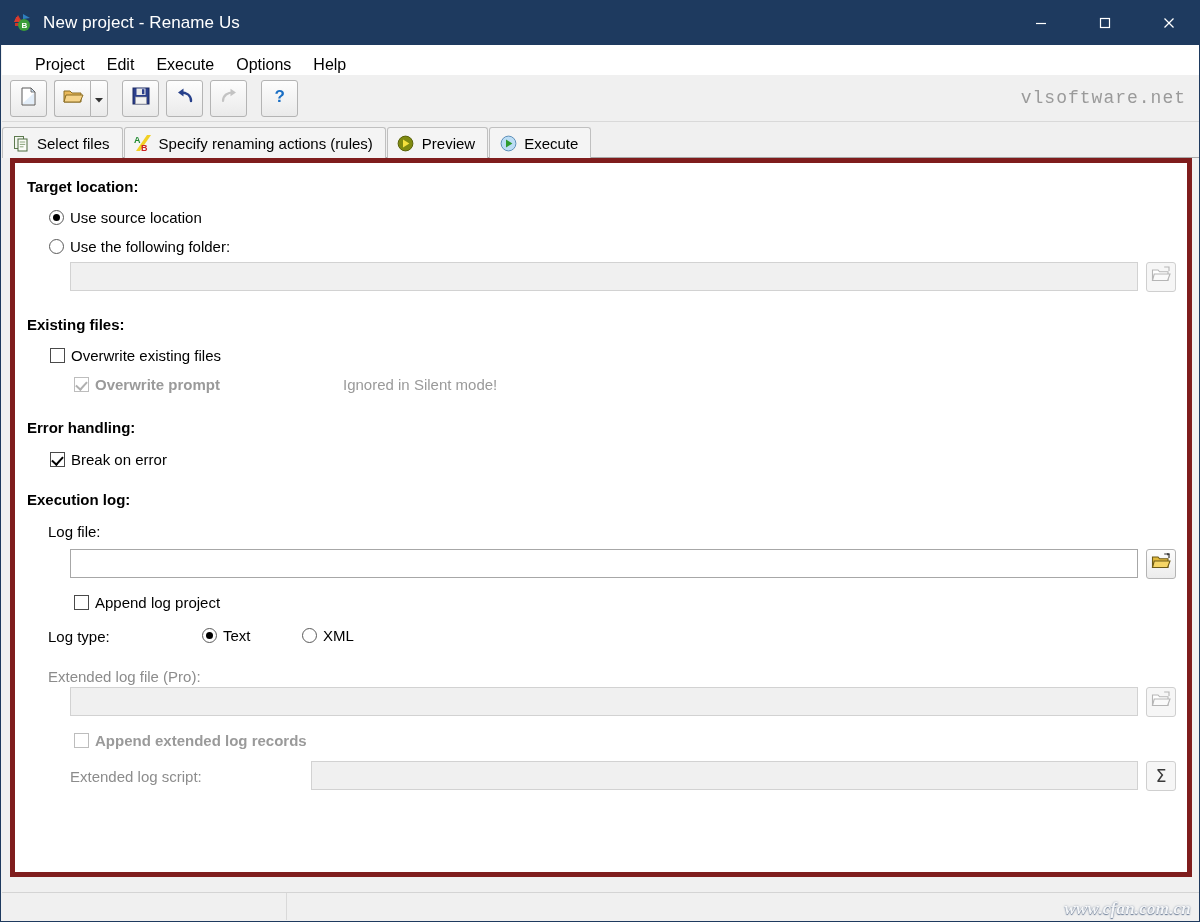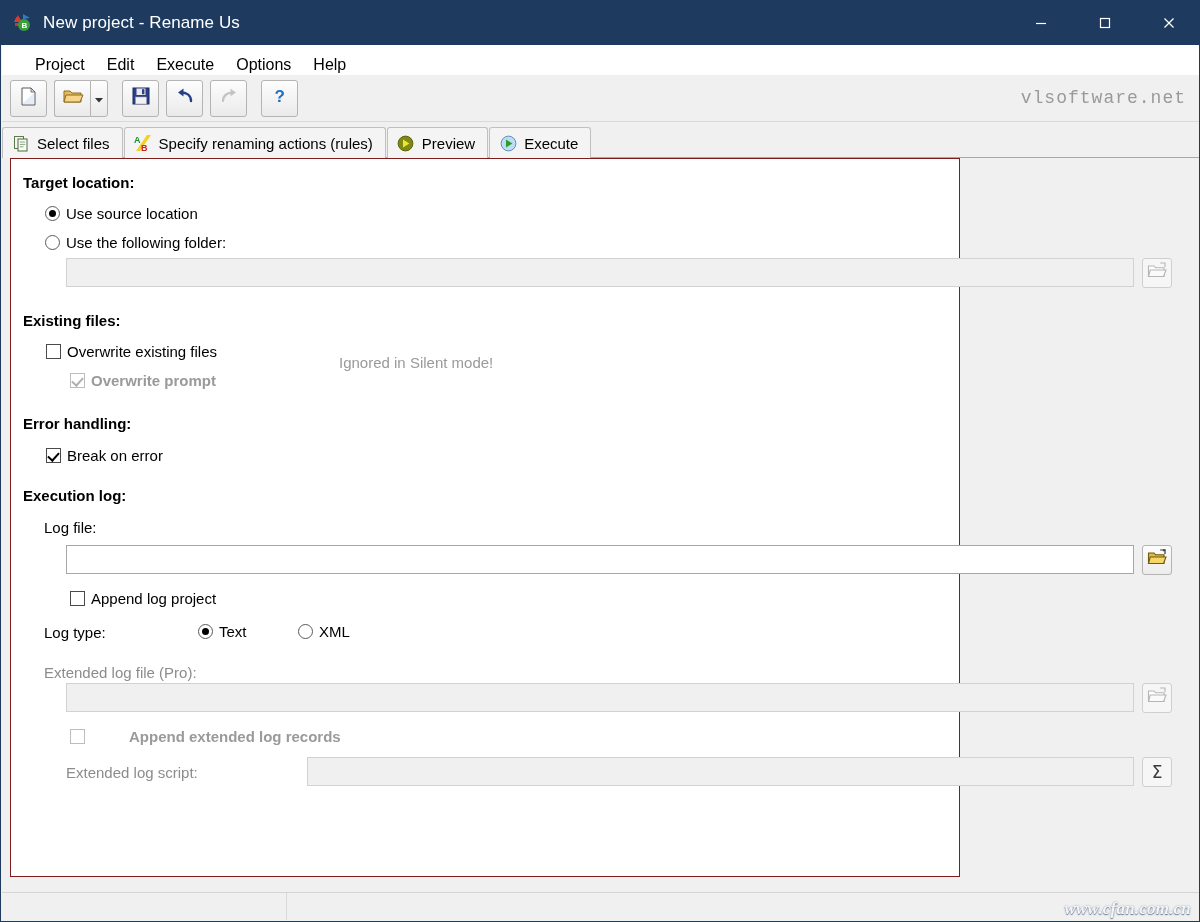--- a/index.html
+++ b/index.html
@@ -172,24 +172,24 @@
     flex: none;
     display: flex;
     align-items: center;
     justify-content: center;
   }
 
   
   .panel {
     position: absolute;
     left: 9px; top: 157px;
-    width: 950px;
+    width: 1182px;
     height: 719px;
     background: #ffffff;
-    border: 1px solid #7f1d1d;
+    border: 5px solid #7f1d1d;
     box-sizing: border-box;
   }
 
   .sec-head {
     position: absolute;
     font-size: 15px;
     font-weight: bold;
     color: #000;
     white-space: nowrap;
   }
@@ -508,21 +508,21 @@
     <div class="ctl" style="left:35px; top:184px;">
       <span class="mark checkbox"></span>
       <span class="txt">Overwrite existing files</span>
     </div>
 
     <div class="ctl disabled" style="left:59px; top:213px;">
       <span class="mark checkbox dis on"></span>
       <span class="txt">Overwrite prompt</span>
     </div>
 
-    <div class="lbl dim" style="left:328px; top:195px;">Ignored in Silent mode!</div>
+    <div class="lbl dim" style="left:328px; top:213px;">Ignored in Silent mode!</div>
 
     <div class="sec-head" style="left:12px; top:256px;">Error handling:</div>
 
     <div class="ctl" style="left:35px; top:288px;">
       <span class="mark checkbox on"></span>
       <span class="txt">Break on error</span>
     </div>
 
     <div class="sec-head" style="left:12px; top:328px;">Execution log:</div>
 
@@ -562,21 +562,21 @@
     <div class="browse dis" style="left:1131px; top:524px;">
       <span>
         <svg width="20" height="18" viewBox="0 0 20 18">
           <path d="M1.5 4 H7 L8.6 5.8 H17 V14.5 H1.5 Z" fill="#ffffff" stroke="#b5b5b5" stroke-width="1.1"></path>
           <path d="M3.2 8 H19 L16.6 14.5 H1.5 Z" fill="#fafafa" stroke="#b5b5b5" stroke-width="1.1"></path>
           <path d="M13.2 1 L18 1 L18 5" fill="none" stroke="#b5b5b5" stroke-width="1.1"></path>
         </svg>
       </span>
     </div>
 
-    <div class="ctl disabled" style="left:59px; top:569px;gap:38px;">
+    <div class="ctl disabled" style="left:59px; top:569px;">
       <span class="mark checkbox dis"></span>
       <span class="txt">Append extended log records</span>
     </div>
 
     <div class="lbl grey" style="left:55px; top:605px;">Extended log script:</div>
 
     <div class="field dis" style="left:296px; top:598px; width:827px; height:29px;"></div>
     <div class="browse dis" style="left:1131px; top:598px;">
       <span class="sig">Σ</span>
     </div>

